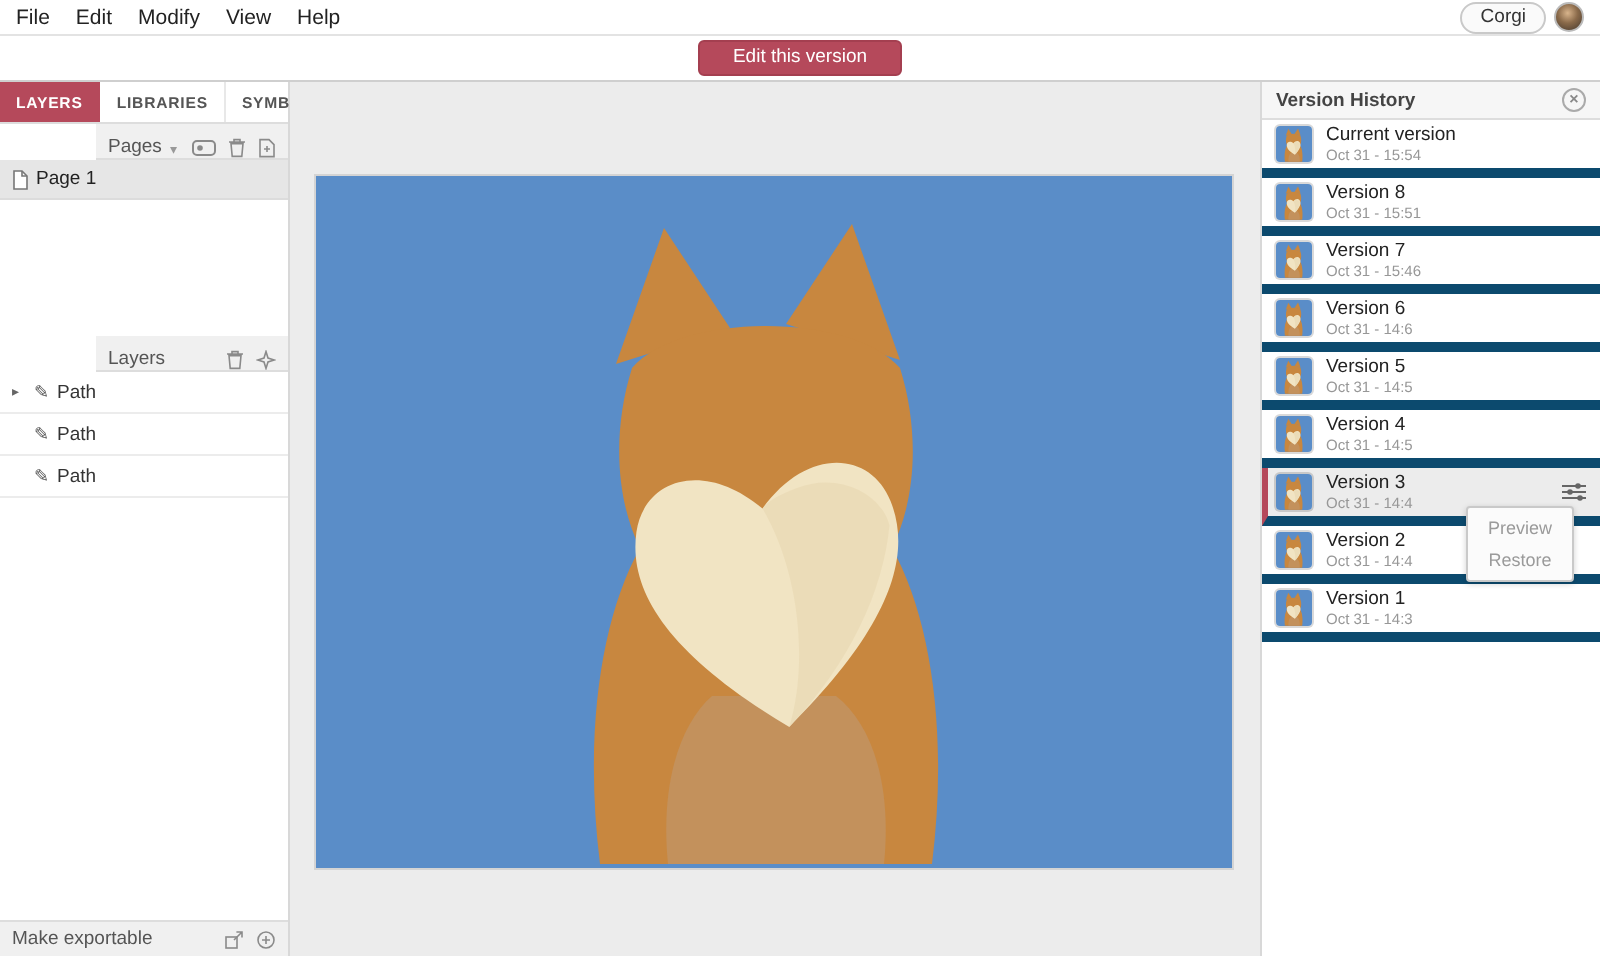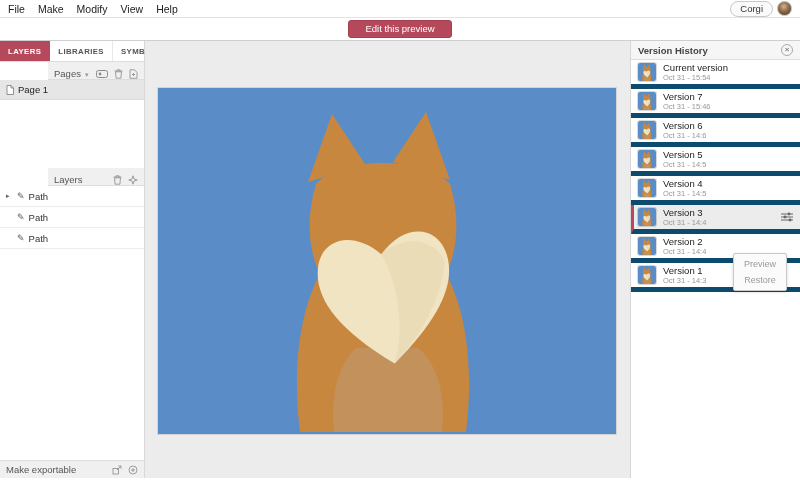--- a/index.html
+++ b/index.html
@@ -93,32 +93,32 @@
       <g transform="rotate(-7 228 205)">
         <path d="M228,276 C174,234 156,200 164,170 C171,144 202,138 228,166 C254,138 285,144 292,170 C300,200 282,234 228,276 Z" fill="#f1e4c3"></path>
         <path d="M228,166 C242,198 242,244 228,276 C262,248 283,214 290,182 C288,166 268,152 246,158 C238,160 232,162 228,166 Z" fill="#e7d7b0" opacity="0.6"></path>
       </g>
     </g>
   </defs>
 </svg>
 
 <div class="menubar">
   <span class="menu-item">File</span>
-  <span class="menu-item">Make</span>
+  <span class="menu-item">Edit</span>
   <span class="menu-item">Modify</span>
   <span class="menu-item">View</span>
   <span class="menu-item">Help</span>
   <span class="menubar-right">
     <span class="account-chip">Corgi</span>
     <span class="avatar"></span>
   </span>
 </div>
 
 <div class="toolbar">
-  <span class="btn btn-primary">Edit this preview</span>
+  <span class="btn btn-primary">Edit this version</span>
 </div>
 
 <div class="main">
 
   <div class="sidebar">
     <div class="tabs">
       <span class="tab active">LAYERS</span>
       <span class="tab">LIBRARIES</span>
       <span class="tab">SYMBOLS</span>
     </div>
@@ -228,20 +228,31 @@
 
     <div class="vh-item">
       <span class="vh-thumb">
           <svg width="18" height="18" viewBox="0 0 458 346" preserveAspectRatio="xMidYMid slice">
             <use href="#fox-art"></use>
           </svg>
         </span>
       <span>
           <span class="vh-name">Current version</span>
           <span class="vh-time">Oct 31 - 15:54</span>
+        </span>
+    </div>
+    <div class="vh-item">
+      <span class="vh-thumb">
+          <svg width="18" height="18" viewBox="0 0 458 346" preserveAspectRatio="xMidYMid slice">
+            <use href="#fox-art"></use>
+          </svg>
+        </span>
+      <span>
+          <span class="vh-name">Version 8</span>
+          <span class="vh-time">Oct 31 - 15:51</span>
         </span>
     </div>
     <div class="vh-item">
       <span class="vh-thumb">
           <svg width="18" height="18" viewBox="0 0 458 346" preserveAspectRatio="xMidYMid slice">
             <use href="#fox-art"></use>
           </svg>
         </span>
       <span>
           <span class="vh-name">Version 7</span>

